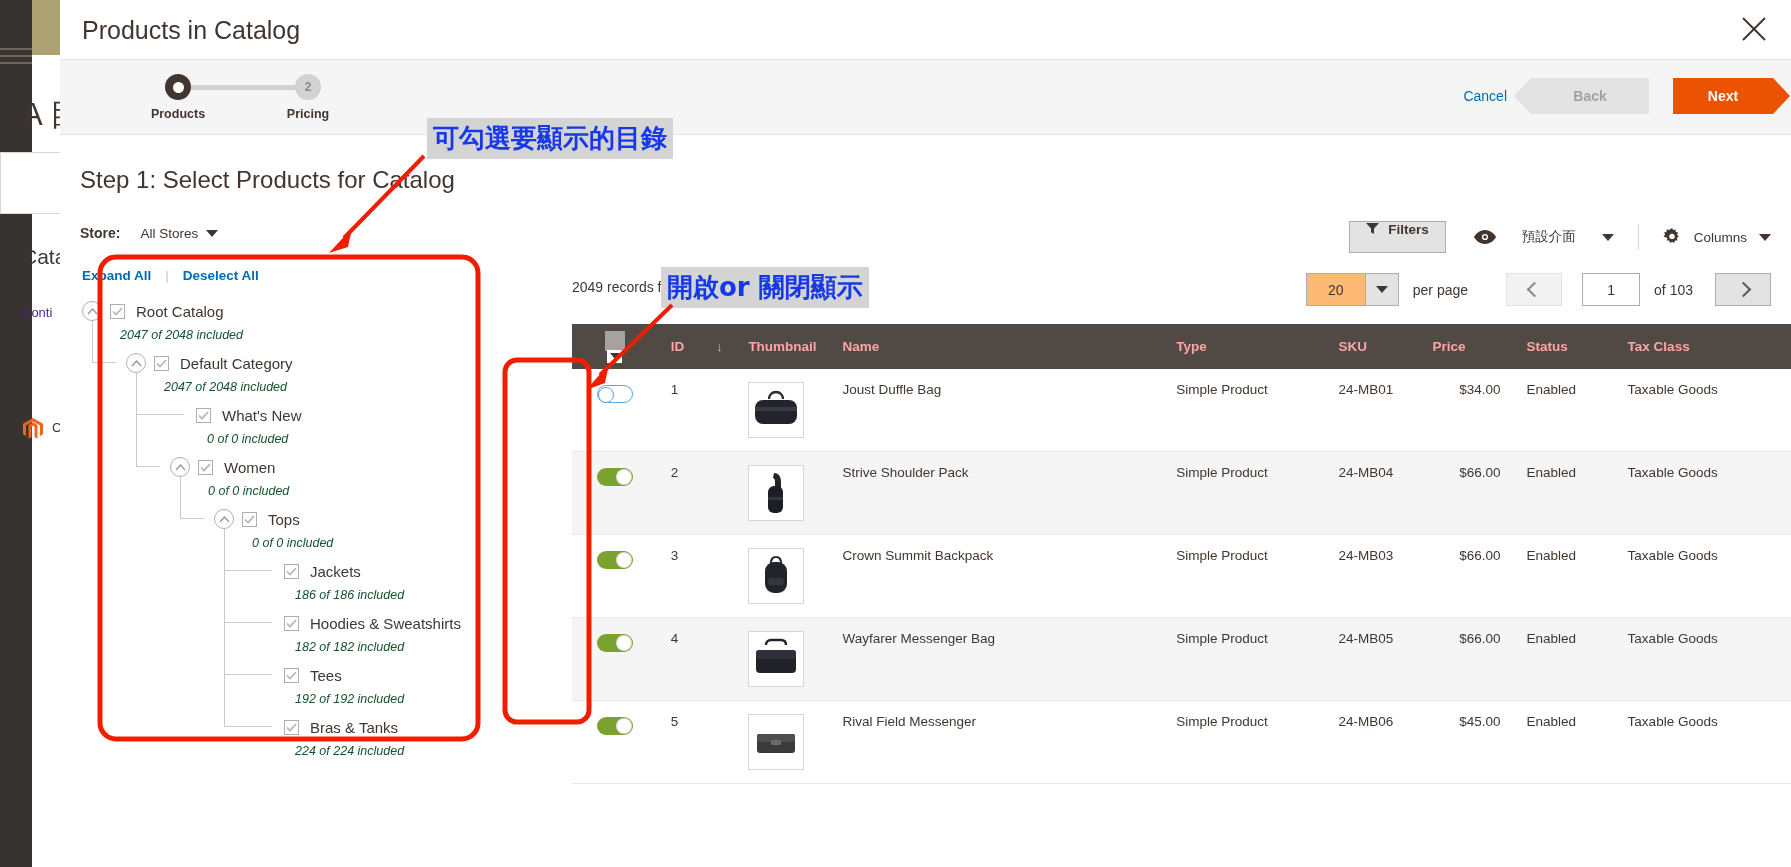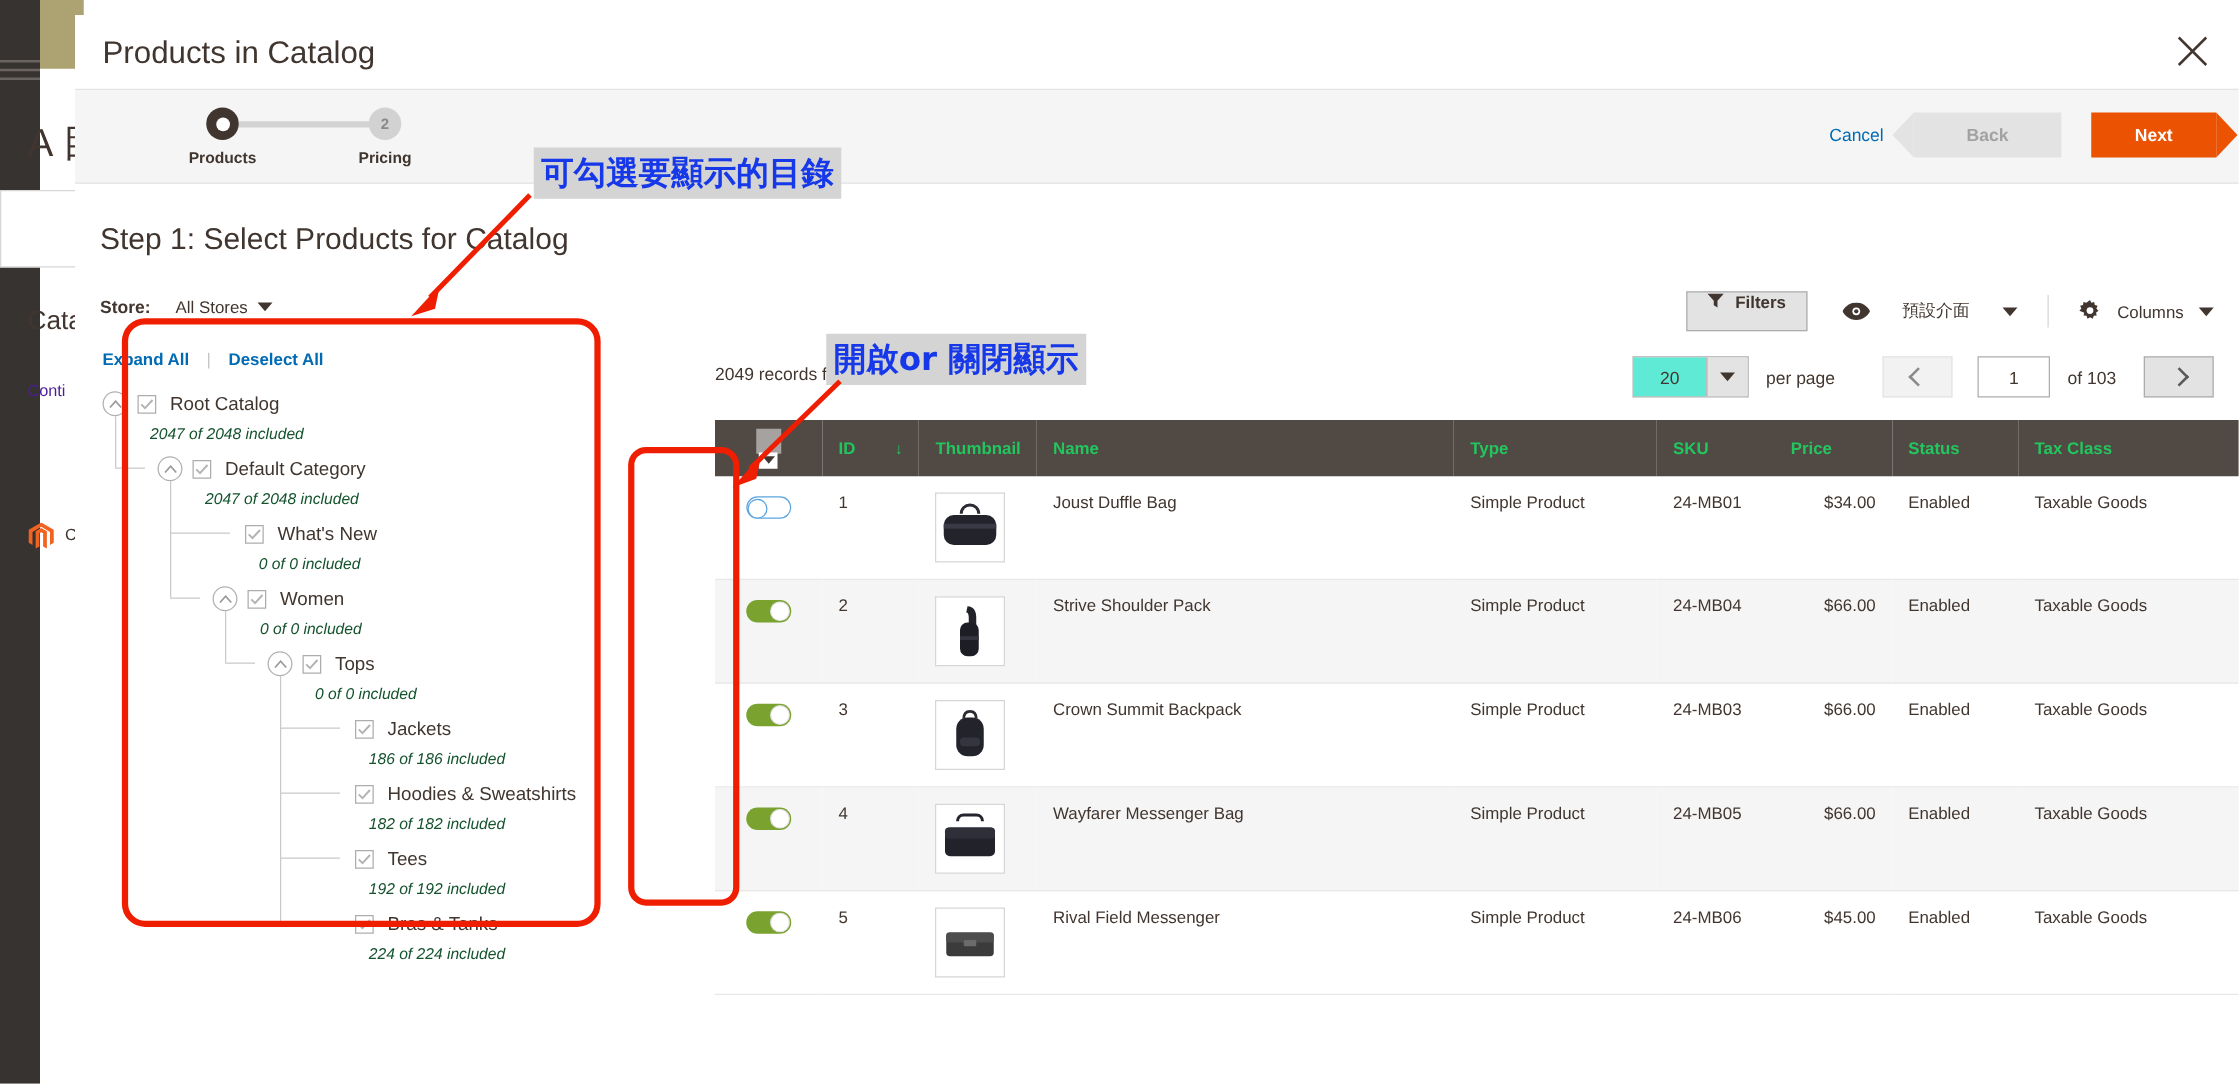--- a/index.html
+++ b/index.html
@@ -21,21 +21,21 @@
   #bg-rule3 { position:absolute; left:0; top:62px; width:32px; height:2px; background:#6b6562; }
   #bg-title { position:absolute; left:22px; top:94px; font-size:31px; color:#41362f; white-space:nowrap; }
   #bg-box { position:absolute; left:0px; top:152px; width:62px; height:62px; border:1px solid #d6d6d6; background:#fff; }
   #bg-cata { position:absolute; left:22px; top:245px; font-size:21px; color:#41362f; }
   #bg-cont { position:absolute; left:22px; top:305px; font-size:13px; color:#4c1d95; }
   #bg-mlogo { position:absolute; left:22px; top:418px; width:22px; height:22px; color:#f26322; font-size:22px; line-height:22px; }
   #bg-c { position:absolute; left:52px; top:420px; font-size:13px; color:#41362f; }
 
   
   #modal {
-    position:absolute; left:60px; top:12px; width:1731px; height:621px;
+    position:absolute; left:60px; top:0; width:1731px; height:621px;
     background:#ffffff;
   }
   #modal-header {
     position:relative; height:60px; border-bottom:1px solid #e3e3e3;
   }
   #modal-title {
     position:absolute; left:22px; top:16px;
     font-size:25px; color:#41362f; font-weight:400;
   }
   #close-btn {
@@ -143,21 +143,21 @@
   .funnel { width:13px;height:13px;margin-right:9px; }
   #view-group { display:flex; align-items:center; margin-left:28px; cursor:pointer;gap:12px; }
   #view-label { font-size:13.5px; color:#41362f; margin:0 14px 0 14px; }
   #tool-divider { width:1px; height:26px; background:#d6d6d6; margin-left:24px; }
   #columns-group { display:flex; align-items:center; margin-left:24px; cursor:pointer; }
   #columns-label { font-size:13.5px; color:#41362f; margin:0 12px 0 13px; }
 
   #pager { position:absolute; right:20px; top:273px; display:flex; align-items:center; }
   #perpage-box { display:flex; height:33px; border:1px solid #adadad; }
   #perpage-val {
-    width:58px; background:#5eead4; display:flex; align-items:center; justify-content:center;
+    width:58px; background:#fdba74; display:flex; align-items:center; justify-content:center;
     font-size:14px; color:#41362f;
   }
   #perpage-arrow {
     width:33px; background:#e3e3e3; border-left:1px solid #adadad;
     display:flex; align-items:center; justify-content:center; cursor:pointer;
   }
   #perpage-text { font-size:14px; color:#41362f; margin-left:14px; }
   #prev-btn {
     width:56px; height:33px; background:#f2f2f2; border:1px solid #e3e3e3;
     margin-left:38px; display:flex;align-items:center;justify-content:center; cursor:pointer;
@@ -173,21 +173,21 @@
     margin-left:22px; display:flex;align-items:center;justify-content:center; cursor:pointer;
   }
   .chev { width:11px; height:11px; border-style:solid; border-color:#8a8a8a; }
   .chev-l { border-width:0 0 2px 2px; transform:rotate(45deg); }
   .chev-r { border-width:2px 2px 0 0; transform:rotate(45deg); border-color:#5a5a5a; }
 
   
   #grid { position:absolute; left:512px; top:324px; right:0; }
   table { border-collapse:collapse; width:1219px; table-layout:fixed; }
   thead th {
-    background:#514943; color:#22c55e; font-size:13.5px; font-weight:700;
+    background:#514943; color:#fca5a5; font-size:13.5px; font-weight:700;
     text-align:left; padding:12px 13px; height:45px; vertical-align:middle;
     white-space:nowrap;
   }
   thead th.sel-col { width:73px; padding:0; }
   tbody td {
     font-size:13.5px; color:#41362f; padding:13px; vertical-align:top;
     border-bottom:1px solid #e8e8e8;
   }
   tbody tr.alt td { background:#f5f5f5; }
   tbody tr td.sel-col { text-align:center; padding-top:16px; }

